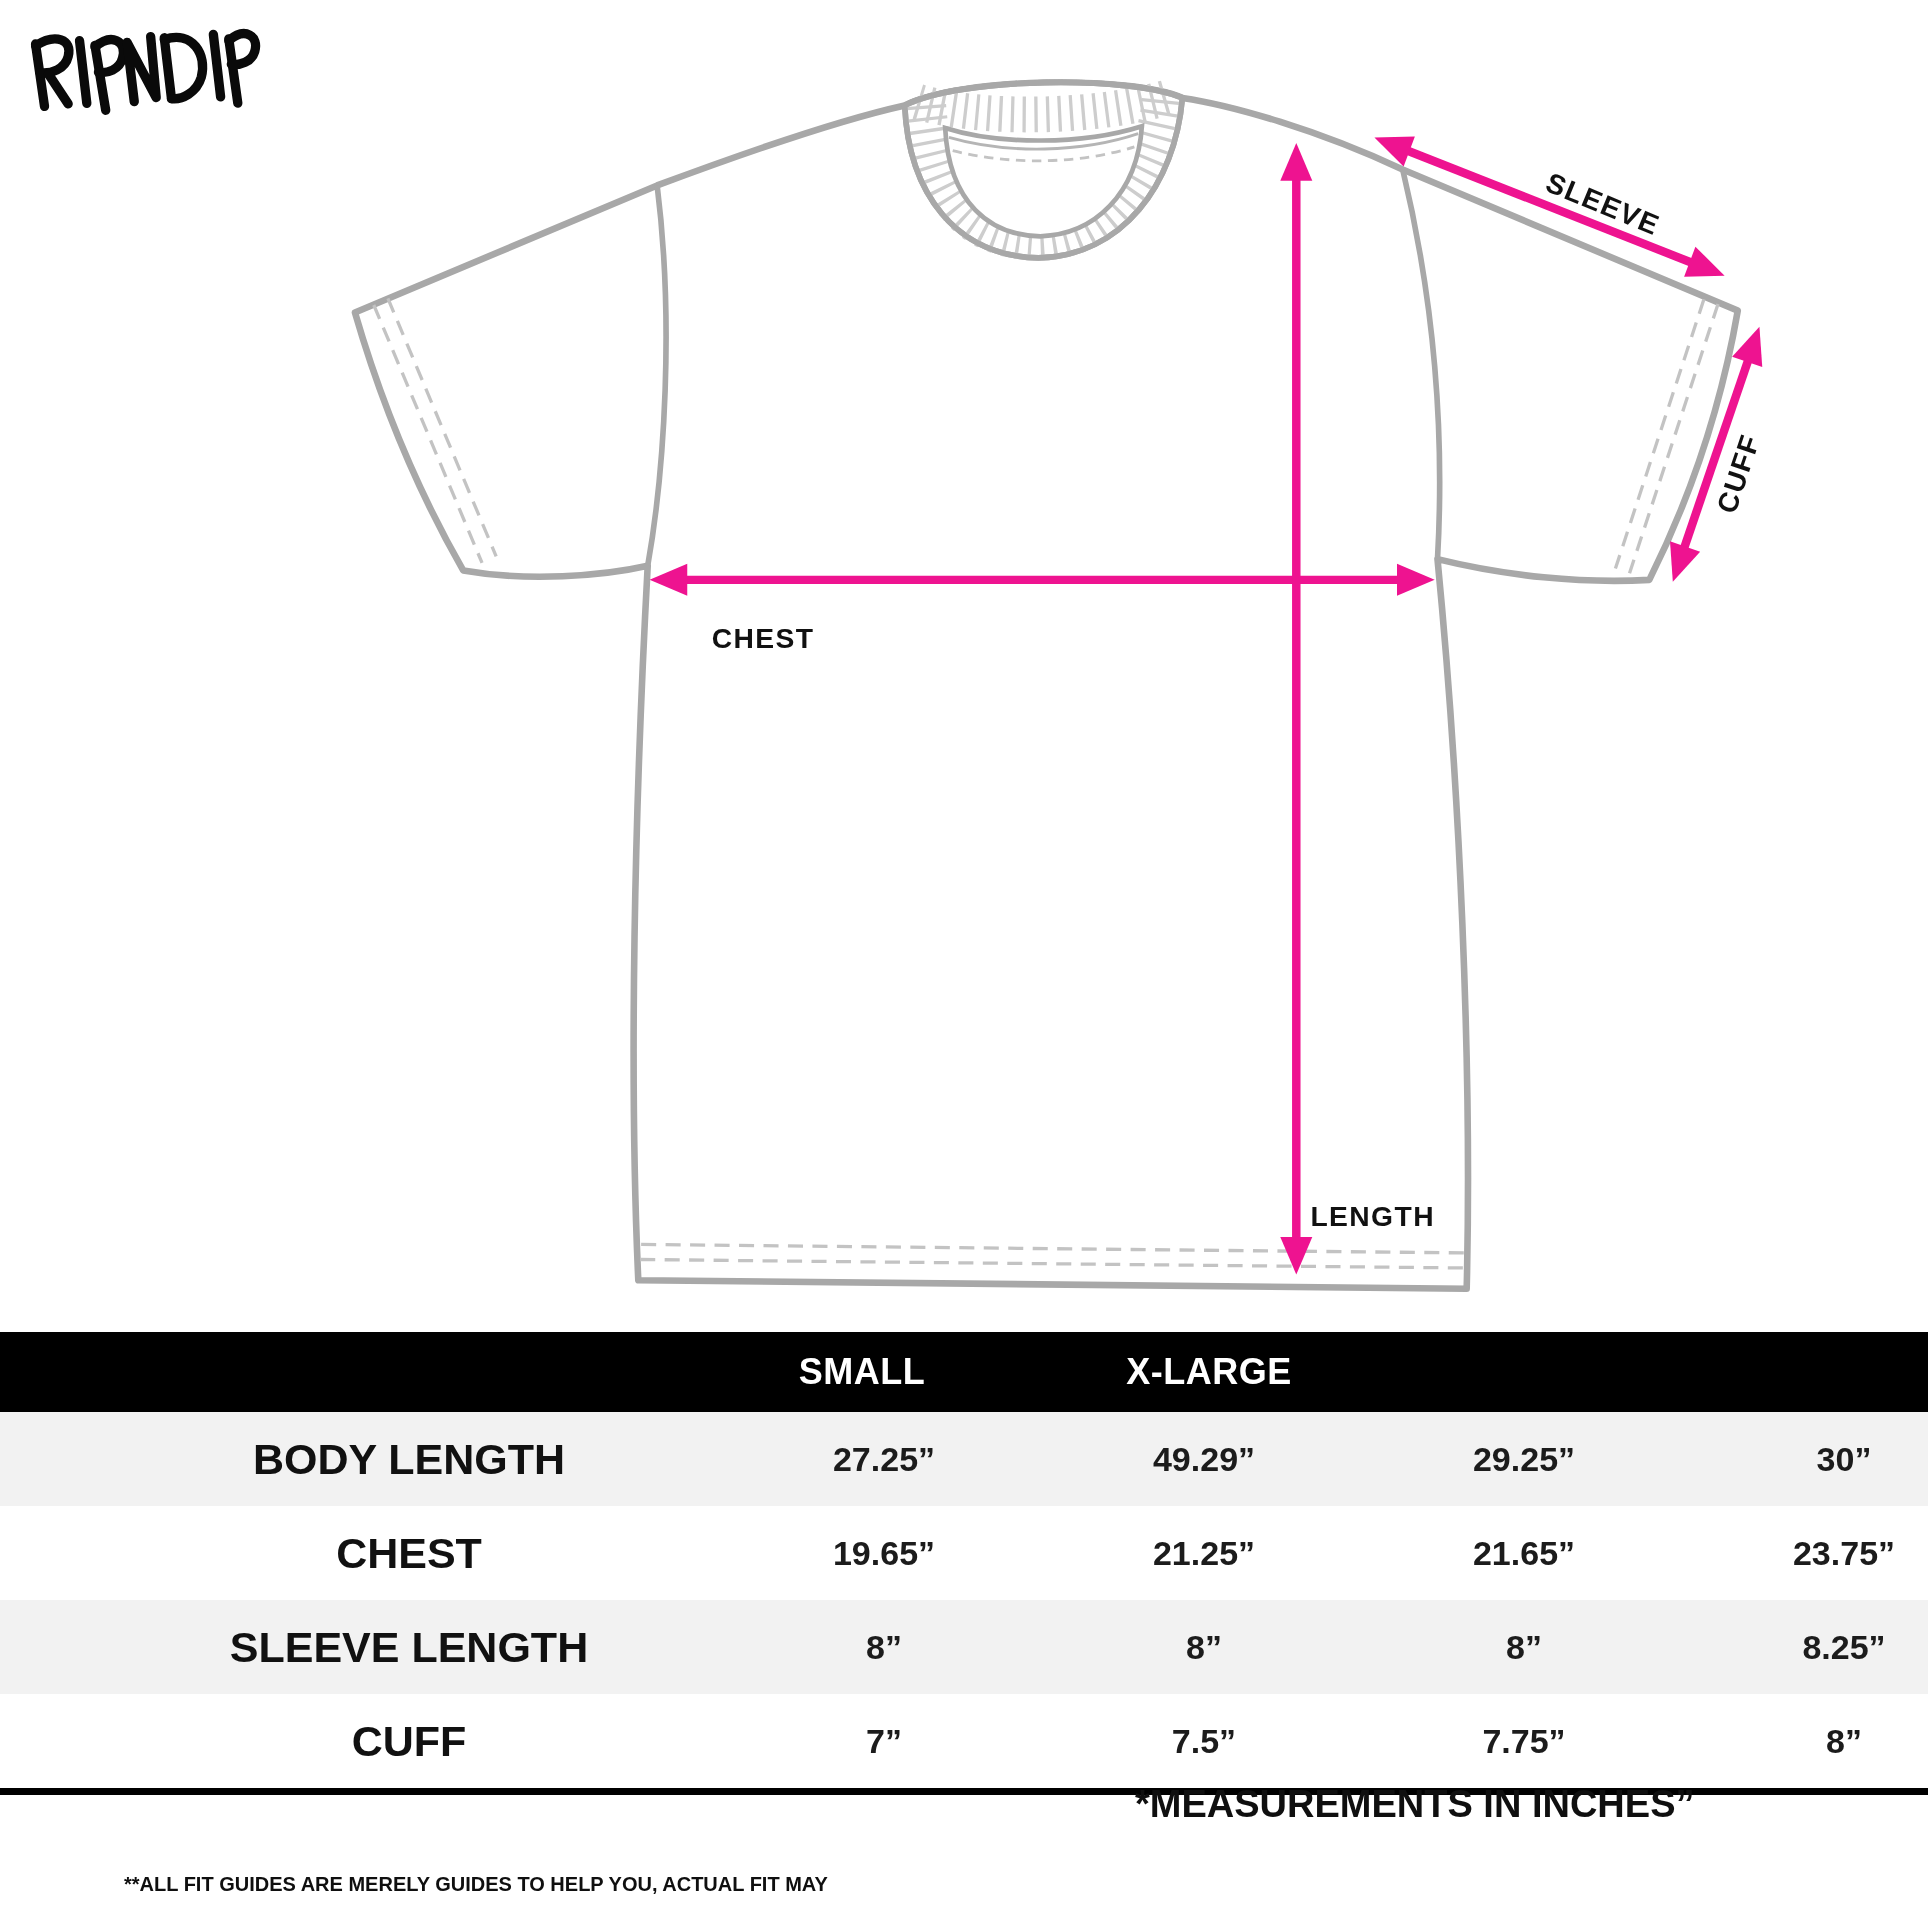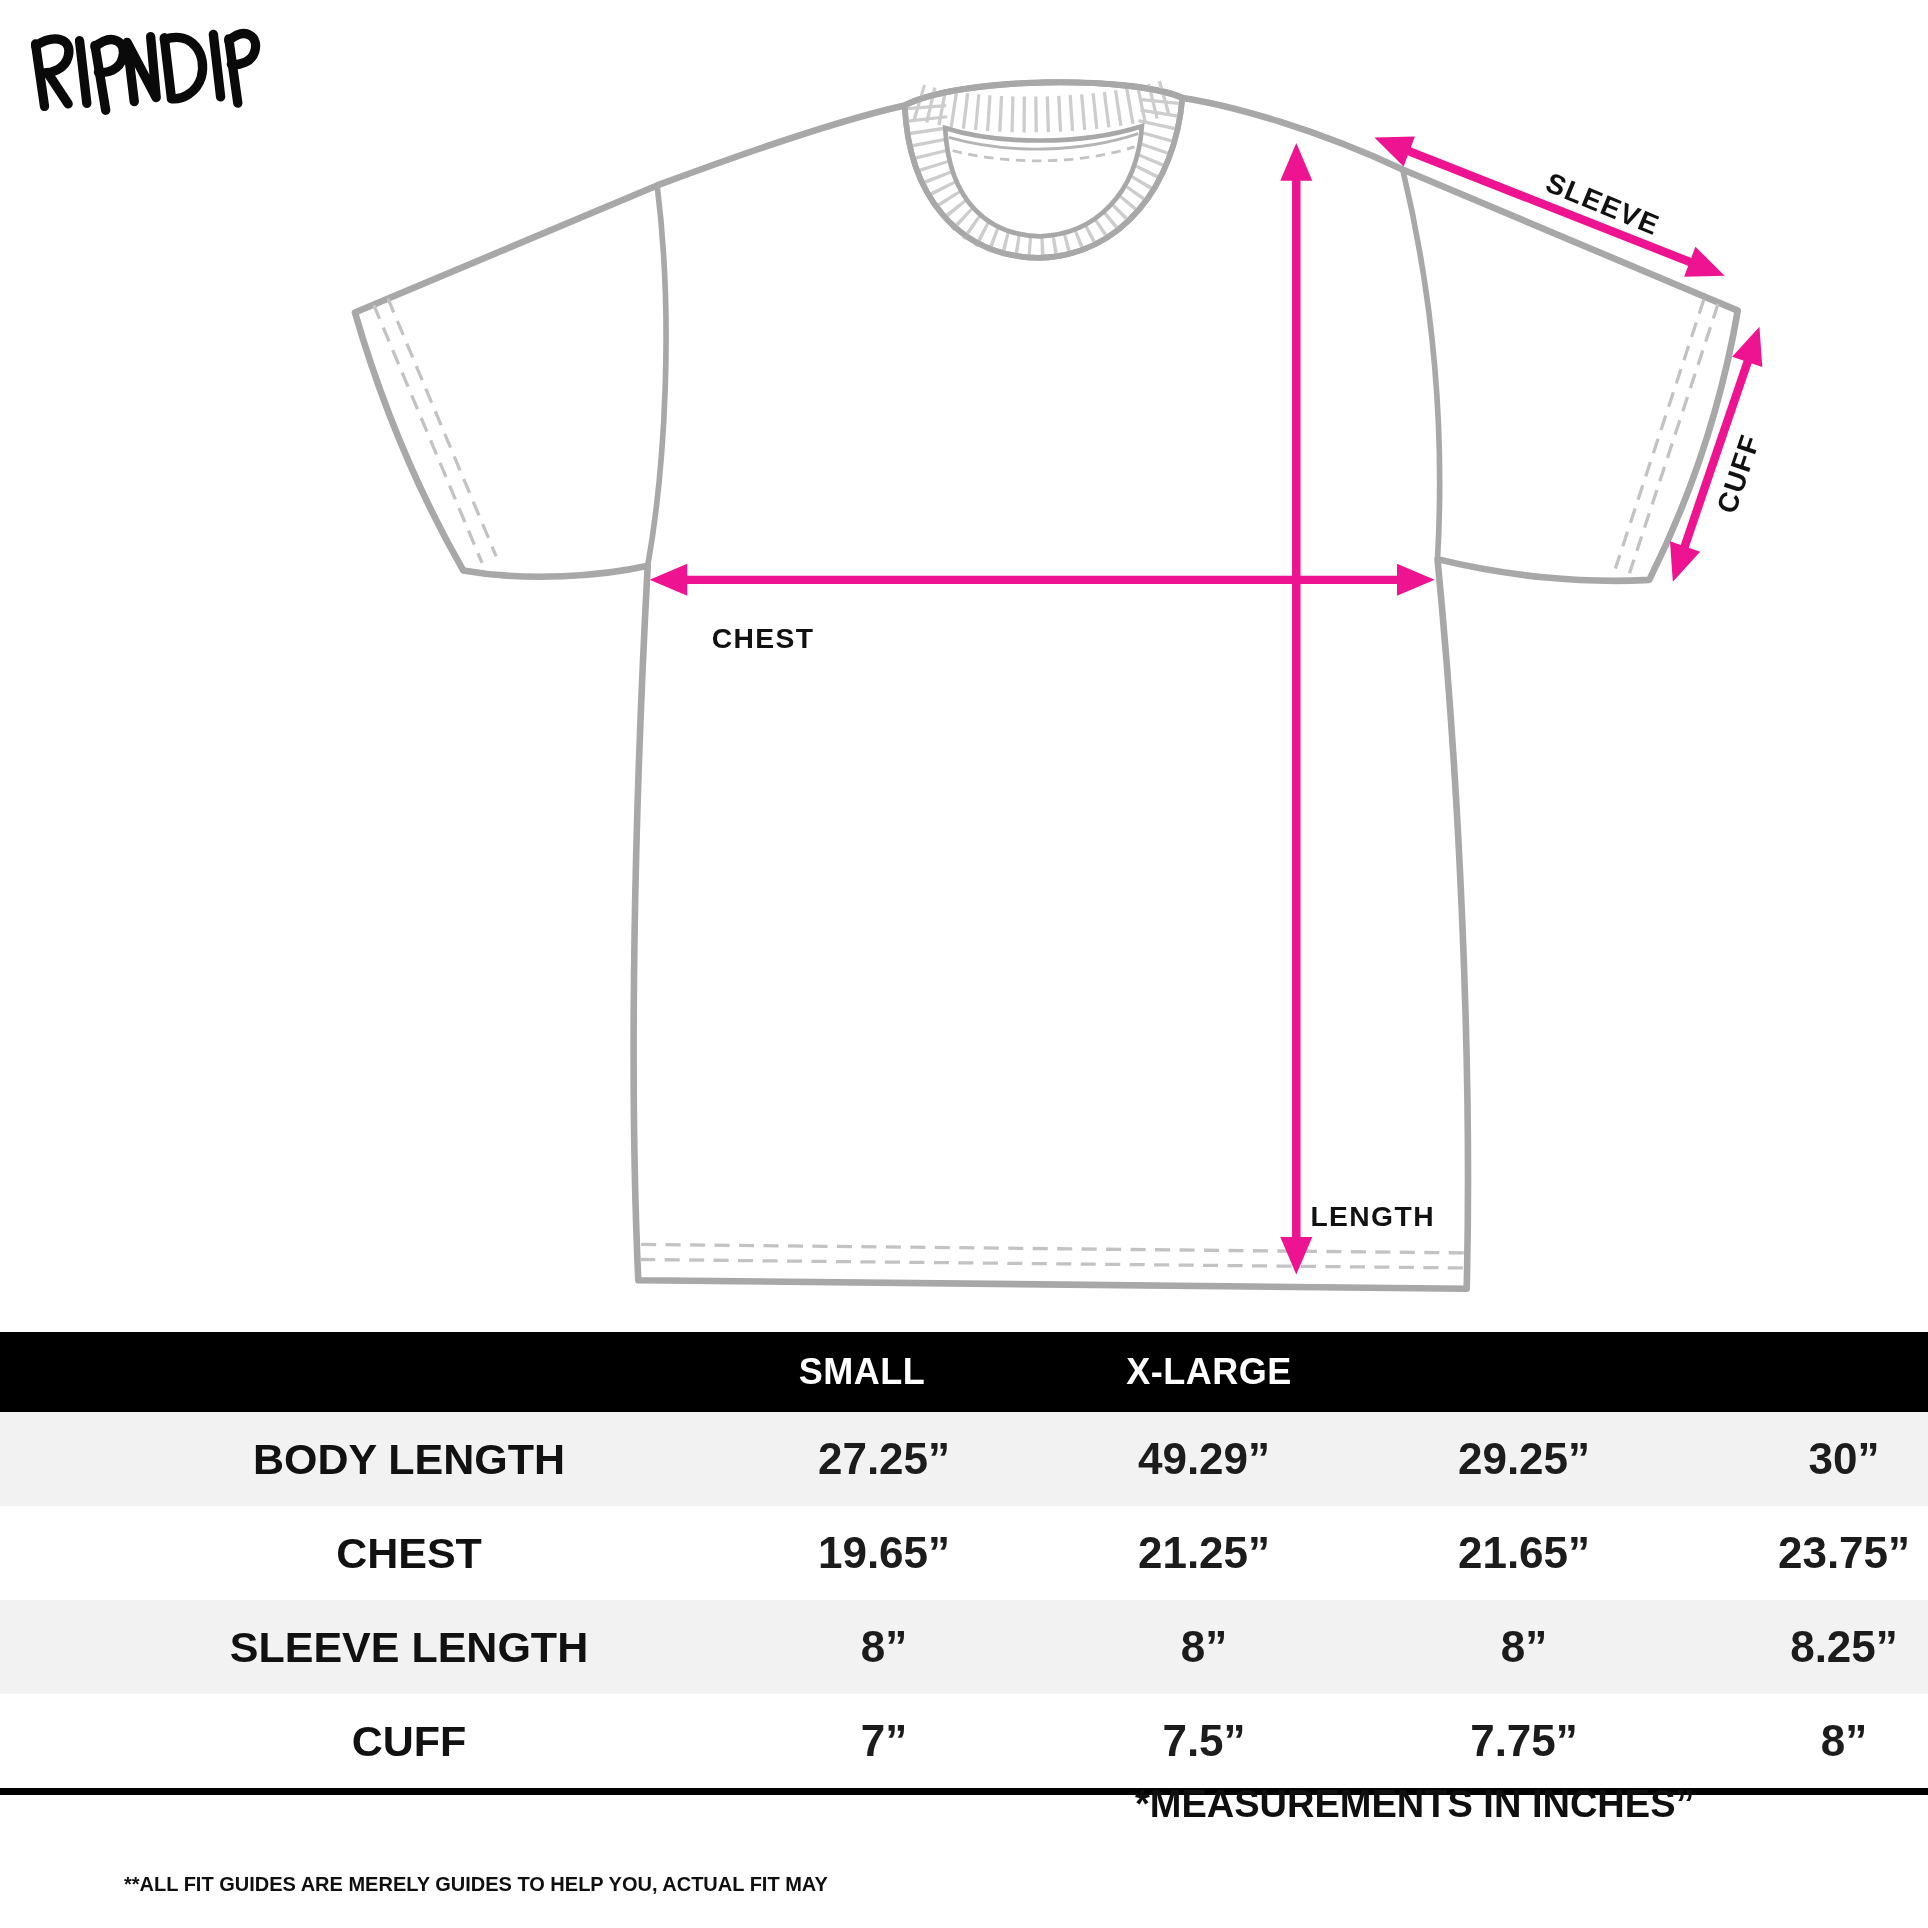--- a/index.html
+++ b/index.html
@@ -26,21 +26,21 @@
           fill:#111;letter-spacing:1.5px;}
   
   #size-table{position:absolute;left:0;top:1332px;width:1908px;}
   .t-row{display:grid;grid-template-columns:702px 320px 320px 320px 266px;width:1928px;}
   .t-head{height:80px;background:#000000;}
   .t-data{height:94px;padding-left:22px;}
   .t-data.alt{background:#f2f2f2;}
   .cell{display:flex;align-items:center;justify-content:center;}
   .cell.lbl{padding-left:72px;font-size:43px;font-weight:bold;color:#111;}
   .cell.hdr{color:#ffffff;font-size:36px;font-weight:bold;letter-spacing:0.5px;}
-  .cell.val{font-size:44px;font-weight:bold;color:#1c1c1c;}
+  .cell.val{font-size:34px;font-weight:bold;color:#1c1c1c;}
   .col-last{padding-left:54px;text-align:right;}
   .t-bottom{width:1928px;height:6.6px;background:#000000;}
   
   #measure-note{position:absolute;left:1135px;top:1783px;font-size:38px;font-weight:bold;color:#0f0f0f;}
   #disclaimer{position:absolute;left:124px;top:1870px;font-size:20px;font-weight:bold;
               color:#0f0f0f;line-height:28px;white-space:pre;}
 </style>
 </head>
 <body>
 

